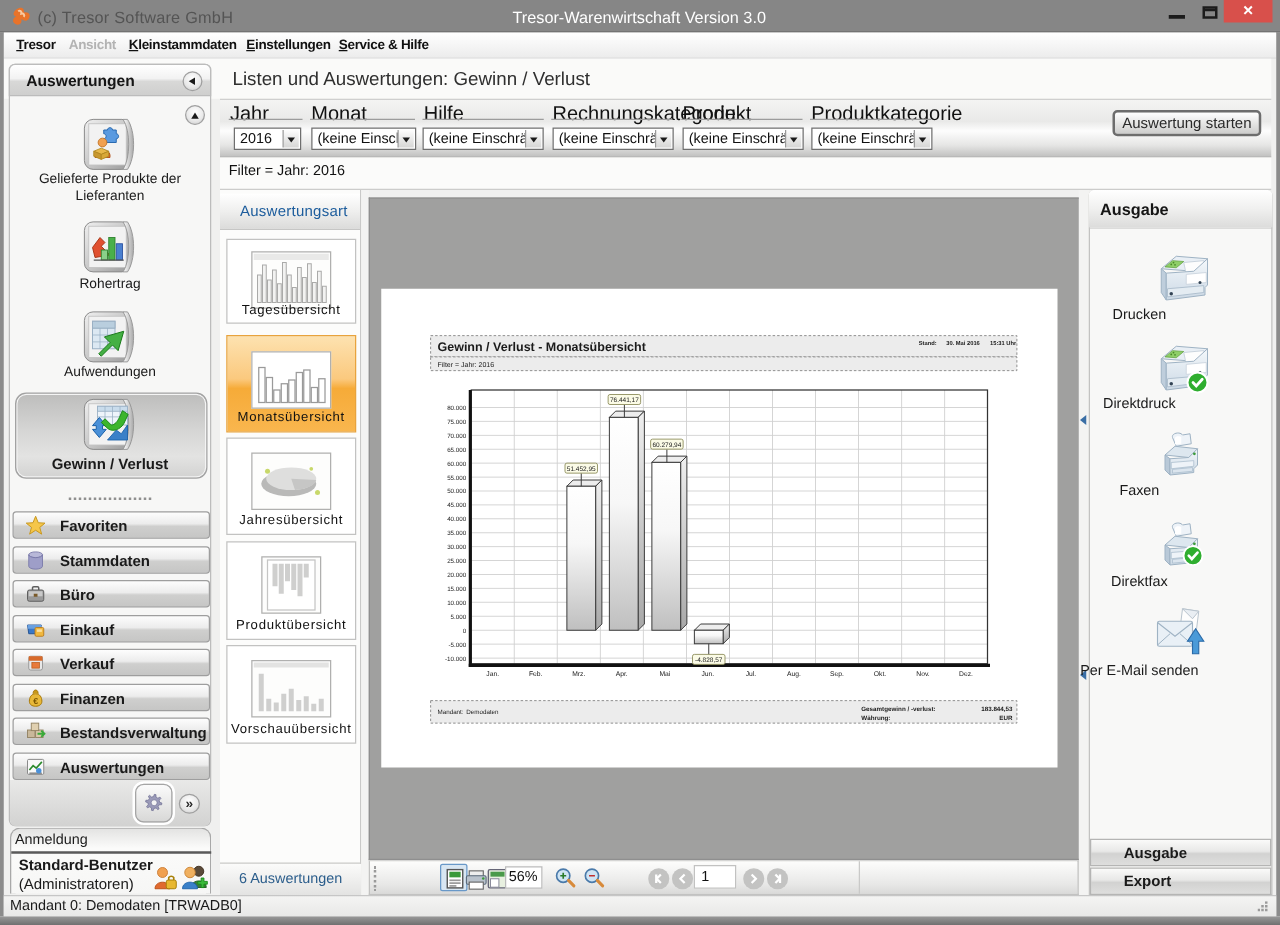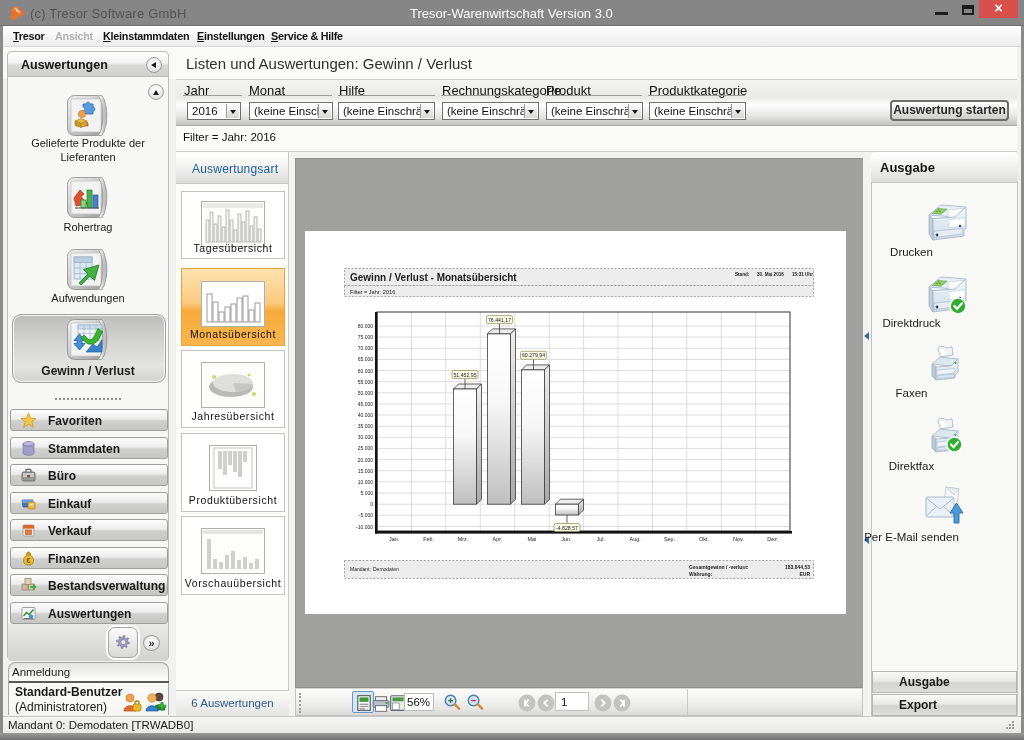--- a/index.html
+++ b/index.html
@@ -46,27 +46,27 @@
 #anmeld .h{position:absolute;left:3px;top:3px;font-size:11.5px;color:#1c1c1c}
 #anmeld .line{position:absolute;left:0px;top:18px;width:160px;height:2px;background:#5a5a5a}
 #anmeld .b1{position:absolute;left:6px;top:22px;font-size:12px;font-weight:bold;color:#1a1a1a}
 #anmeld .b2{position:absolute;left:6px;top:37px;font-size:12px;color:#1a1a1a}
 
 #statusbar{left:3px;top:716px;width:1018px;height:17px;background:linear-gradient(#f4f4f3,#e8e8e7);border-top:1px solid #c6c6c6}
 #statusbar .t{position:absolute;left:5px;top:2px;font-size:11.5px;color:#1a1a1a}
 
 #ctitle{left:186px;top:55px;font-size:15px;color:#2f2f2f}
 #filterband{left:176px;top:79px;width:841px;height:47px;background:linear-gradient(#f4f4f3 0%,#e9e9e8 38%,#fdfdfd 55%,#e6e6e5 80%,#c2c2c1 100%);border-top:1px solid #cfcfcf;border-bottom:1px solid #ababab}
-.flabel{position:absolute;top:83px;font-size:13px;color:#111}
+.flabel{position:absolute;top:83px;font-size:16px;color:#111}
 .funder{position:absolute;top:95px;height:1px;background:#9c9c9c}
 .combo{position:absolute;top:102px;height:18px;background:#fff;border:1px solid #6f6f6f;font-size:11.5px;color:#111}
 .combo .v{position:absolute;left:4px;top:2px;white-space:nowrap;overflow:hidden}
 .combo .btn{position:absolute;right:1px;top:1px;bottom:1px;width:13px;background:linear-gradient(#fdfdfd,#d6d6d5);border-left:1px solid #9a9a9a}
 .combo .btn::after{content:"";position:absolute;left:3px;top:6px;border-left:3.5px solid transparent;border-right:3.5px solid transparent;border-top:4px solid #1a1a1a}
-#startbtn{left:890px;top:100px;width:119px;height:21px;border:2px solid #6d6d6d;border-radius:4px;background:linear-gradient(#ffffff,#e6e6e5 50%,#cdcdcc);text-align:center;font-size:12px;font-weight:bold;color:#2a2a2a;line-height:17px}
+#startbtn{left:890px;top:88px;width:119px;height:21px;border:2px solid #6d6d6d;border-radius:4px;background:linear-gradient(#ffffff,#e6e6e5 50%,#cdcdcc);text-align:center;font-size:12px;font-weight:normal;color:#2a2a2a;line-height:17px}
 #filtertext{left:183px;top:131px;font-size:11.5px;color:#111}
 #filterrow2{left:176px;top:126px;width:841px;height:26px;background:#fbfbfa;border-bottom:1px solid #cccccb}
 
 #apanel{left:176px;top:152px;width:113px;height:564px;background:#fcfcfb;border-right:1px solid #c9c9c8}
 #aphead{left:176px;top:155px;width:112px;height:29px;background:linear-gradient(#ffffff,#efefee 50%,#dbdbda);border-bottom:1px solid #c6c6c5}
 #aphead .t{position:absolute;left:16px;top:7px;font-size:12px;color:#1c5c9c;letter-spacing:.2px}
 .tile{position:absolute;left:181px;width:104px;background:#fff;border:1px solid #c2c2c1}
 .tile .thumb{position:absolute;left:19px;top:9px;width:64px;height:46px;border:1px solid #b0b0af;background:#fdfdfc}
 .tile .cap{position:absolute;left:0;right:0;bottom:4px;text-align:center;font-size:10.5px;color:#111;letter-spacing:.6px}
 #tile2{background:linear-gradient(#fde2b0 0%,#fbc97e 45%,#f6ab38 55%,#f9b64e 100%);border:1px solid #e8a33d}

